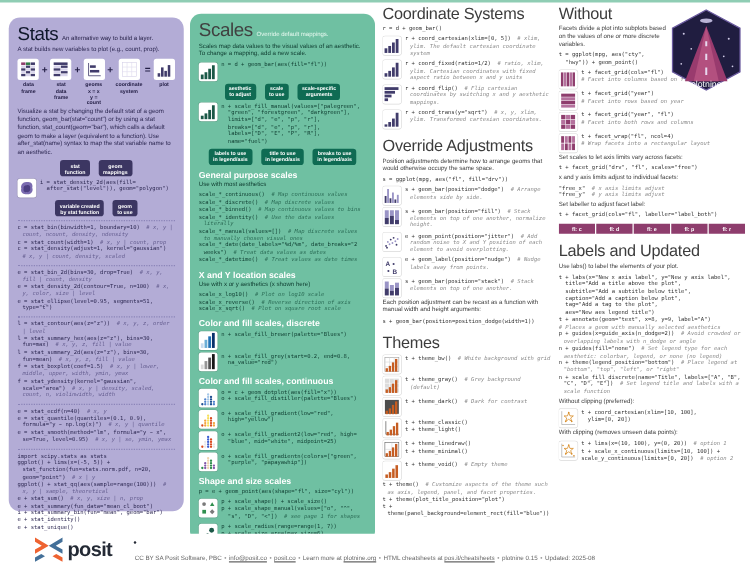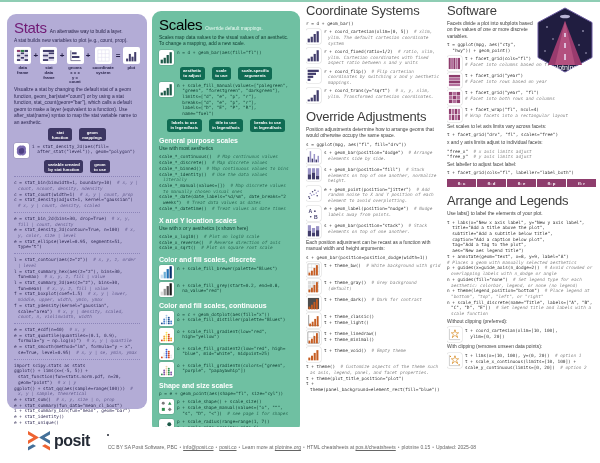--- a/index.html
+++ b/index.html
@@ -6,22 +6,22 @@
   body{width:600px;height:463px;overflow:hidden;font-family:"Liberation Sans",sans-serif;position:relative;}
   .sheet{position:relative;width:600px;height:463px;background:#fff;}
   .topline{position:absolute;top:0;left:0;width:600px;height:2px;background:#8fcdb4;}
   .panel{position:absolute;border-radius:9px;padding:5px 7px;box-sizing:border-box;}
   .panel-purple{left:7px;top:14px;width:140px;height:395px;background:#b3acd6;}
   .panel-green{left:152px;top:11px;width:148px;height:423px;background:#6fc0a2;}
   .plain-col{position:absolute;top:3px;height:454px;overflow:hidden;}
   .col-coord{left:306px;width:136px;}
   .col-facet{left:447px;width:149px;}
   .ptitle-row{display:flex;align-items:baseline;gap:3px;margin-bottom:2px;}
-  .ptitle{font-size:15px;font-weight:400;color:#701a75;letter-spacing:-.3px;}
-  .panel-green .ptitle{color:#000000;}
+  .ptitle{font-size:15px;font-weight:400;color:#0f172a;letter-spacing:-.3px;}
+  .panel-green .ptitle{color:#404040;}
   .psub{font-size:4.8px;color:#262147;}
   .panel-green .psub{color:#eafaf2;}
   .bh2{font-size:13px;font-weight:400;color:#3c3c3c;letter-spacing:-.2px;margin:6px 0 3px;}
   .bh2:first-child{margin-top:0;}
   .bsub{font-size:7px;font-weight:700;color:#fff;margin:5px 0 2px;}
   .bp{font-size:4.9px;line-height:1.32;color:#3f3f3f;margin:2px 0;}
   .panel-purple .bp{color:#2d2852;}
   .panel-green .bp{color:#0f3d31;}
   .cl{font-family:"DejaVu Sans Mono",monospace;font-size:4.4px;line-height:1.3;color:#333;white-space:pre-wrap;padding-left:4px;text-indent:-4px;}
   .panel-purple .cl{color:#2d2852;}
@@ -582,20 +582,21 @@
             </svg>
           </div>
           <div class="brlines">
             <div class="cl"><span>s + geom_bar(position="stack")  </span><span class="cm"># Stack elements on top of one another.</span></div>
           </div>
         </div>
         <div class="bp">Each position adjustment can be recast as a function with manual width and height arguments:</div>
         <div>
           <div class="cl">s + geom_bar(position=position_dodge(width=1))</div>
         </div>
+        <div class="bh2">Themes</div>
         <div class="brow">
           <div class="th">
             <svg viewBox="0 0 14 14" width="13" height="13" xmlns="http://www.w3.org/2000/svg">
               <rect x="1" y="1" width="12" height="12" fill="#fff" stroke="#9a9a9a" stroke-width=".5"></rect>
               <path d="M1 5 H13 M1 9 H13 M5 1 V13 M9 1 V13" stroke="#d6d6d6" stroke-width=".5"></path>
               <rect x="1.6" y="10.3" width="2" height="3" fill="#c65d22"></rect>
               <rect x="4.3" y="8.3" width="2" height="5" fill="#c65d22"></rect>
               <rect x="7.0" y="5.3" width="2" height="8" fill="#c65d22"></rect>
               <rect x="9.7" y="2.3" width="2" height="11" fill="#c65d22"></rect>
             </svg>
@@ -698,21 +699,21 @@
         <circle cx="12" cy="20" r=".8" fill="#cfcae6"></circle>
           <circle cx="48" cy="24" r=".8" fill="#cfcae6"></circle>
         <circle cx="18" cy="32" r=".7" fill="#cfcae6"></circle>
           <circle cx="44" cy="38" r=".7" fill="#cfcae6"></circle>
         <circle cx="10" cy="44" r=".7" fill="#cfcae6"></circle>
           <circle cx="51" cy="46" r=".7" fill="#cfcae6"></circle>
         <text x="30" y="62.5" text-anchor="middle" font-size="7" fill="#ffffff" font-family="Liberation Sans, sans-serif"><tspan id="hexLabel">plotnine</tspan></text>
       </svg>
     </div>
     <div>
-        <div class="bh2">Software</div>
+        <div class="bh2">Without</div>
         <div class="bp narrow">Facets divide a plot into subplots based on the values of one or more discrete variables.</div>
         <div class="narrow">
           <div class="cl">t = ggplot(mpg, aes("cty",</div>
           <div class="cl">  "hwy")) + geom_point()</div>
         </div>
         <div class="brow">
           <div class="th">
             <svg viewBox="0 0 14 14" width="13" height="13" xmlns="http://www.w3.org/2000/svg">
               <rect x="0.8" y="1" width="2.1" height="12" fill="#8e3d6d"></rect>
               <rect x="3.3" y="1" width="2.1" height="12" fill="#b4719d"></rect>
@@ -790,21 +791,21 @@
         <div>
           <div class="cl">t + facet_grid(cols="fl", labeller="label_both")</div>
         </div>
         <div class="bstrip">
           <span>fl: c</span>
           <span>fl: d</span>
           <span>fl: e</span>
           <span>fl: p</span>
           <span>fl: r</span>
         </div>
-        <div class="bh2">Arrange and Legends</div>
+        <div class="bh2">Labels and Updated</div>
         <div class="bp">Use labs() to label the elements of your plot.</div>
         <div>
           <div class="cl">t + labs(x="New x axis label", y="New y axis label",</div>
           <div class="cl">  title="Add a title above the plot",</div>
           <div class="cl">  subtitle="Add a subtitle below title",</div>
           <div class="cl">  caption="Add a caption below plot",</div>
           <div class="cl">  tag="Add a tag to the plot",</div>
           <div class="cl">  aes="New aes legend title")</div>
         </div>
         <div>

